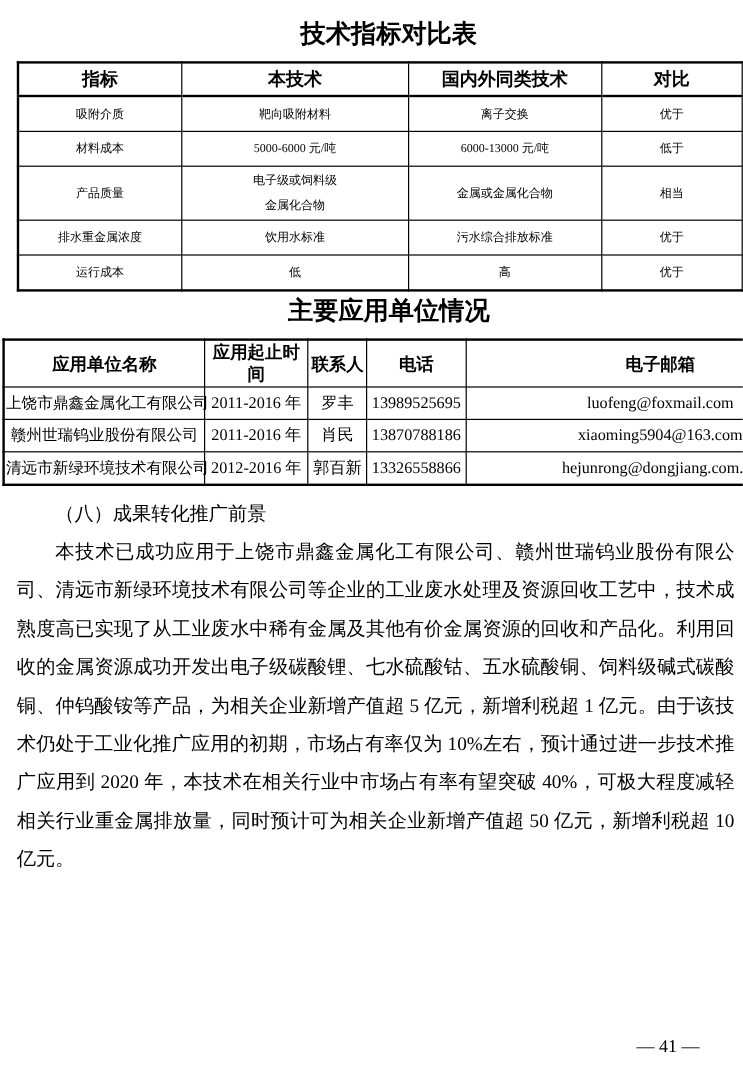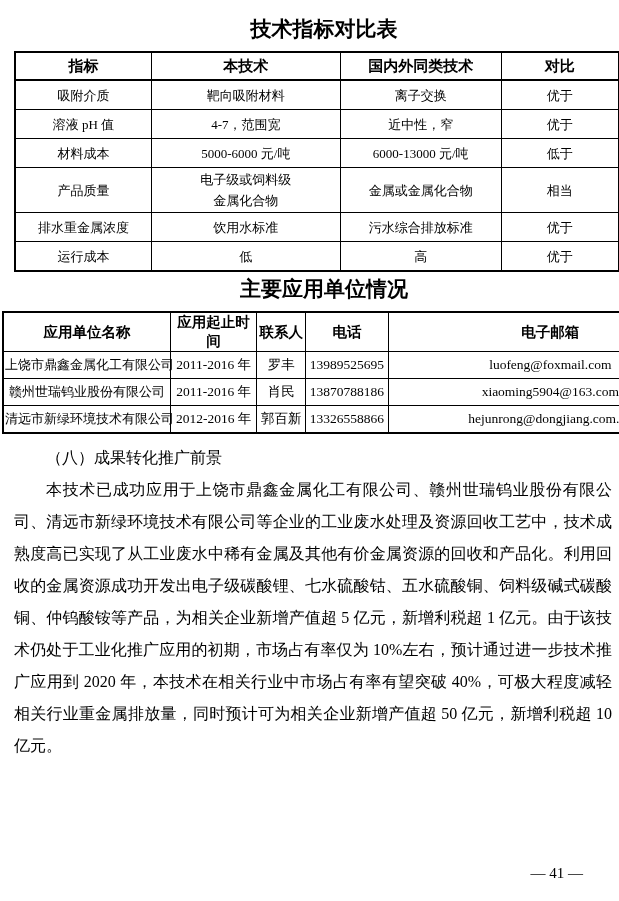--- a/index.html
+++ b/index.html
@@ -24,21 +24,21 @@
   table { border-collapse: collapse; table-layout: fixed; }
 
   #t1 { width: 606px; border: 2px solid #000; margin-top: 3px; }
   #t1 th {
     border: 1px solid #000; border-bottom: 2px solid #000;
     font-family: "Liberation Sans", "DejaVu Sans", sans-serif;
     font-weight: bold; font-size: 15px; height: 26px; padding: 0 2px;
   }
   #t1 td {
     border: 1px solid #000; text-align: center;
-    font-size: 13px; line-height: 21px; height: 26px;
+    font-size: 10px; line-height: 21px; height: 26px;
     padding: 1px 2px; white-space: pre-line;
   }
 
   #t2 { width: 712px; border: 2px solid #000; margin-top: 3px; margin-left: -12px; }
   #t2 th {
     border: 1px solid #000;
     font-family: "Liberation Sans", "DejaVu Sans", sans-serif;
     font-weight: bold; font-size: 14.5px; height: 26px; padding: 0 1px;
   }
   #t2 td {
@@ -81,26 +81,20 @@
           <th>本技术</th>
           <th>国内外同类技术</th>
           <th>对比</th>
         </tr>
       </thead>
       <tbody>
         <tr>
           <td class="c0">吸附介质</td>
           <td class="c1">靶向吸附材料</td>
           <td class="c2">离子交换</td>
-          <td class="c3">优于</td>
-        </tr>
-        <tr>
-          <td class="c0">溶液 pH 值</td>
-          <td class="c1">4-7，范围宽</td>
-          <td class="c2">近中性，窄</td>
           <td class="c3">优于</td>
         </tr>
         <tr>
           <td class="c0">材料成本</td>
           <td class="c1">5000-6000 元/吨</td>
           <td class="c2">6000-13000 元/吨</td>
           <td class="c3">低于</td>
         </tr>
         <tr>
           <td class="c0">产品质量</td>

